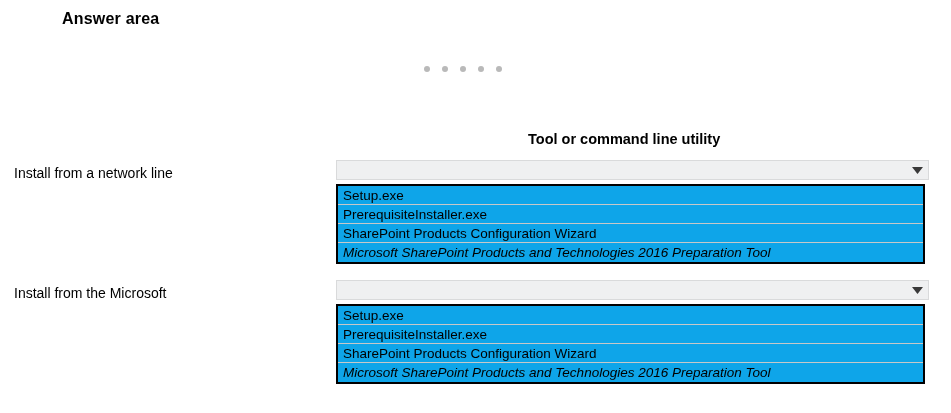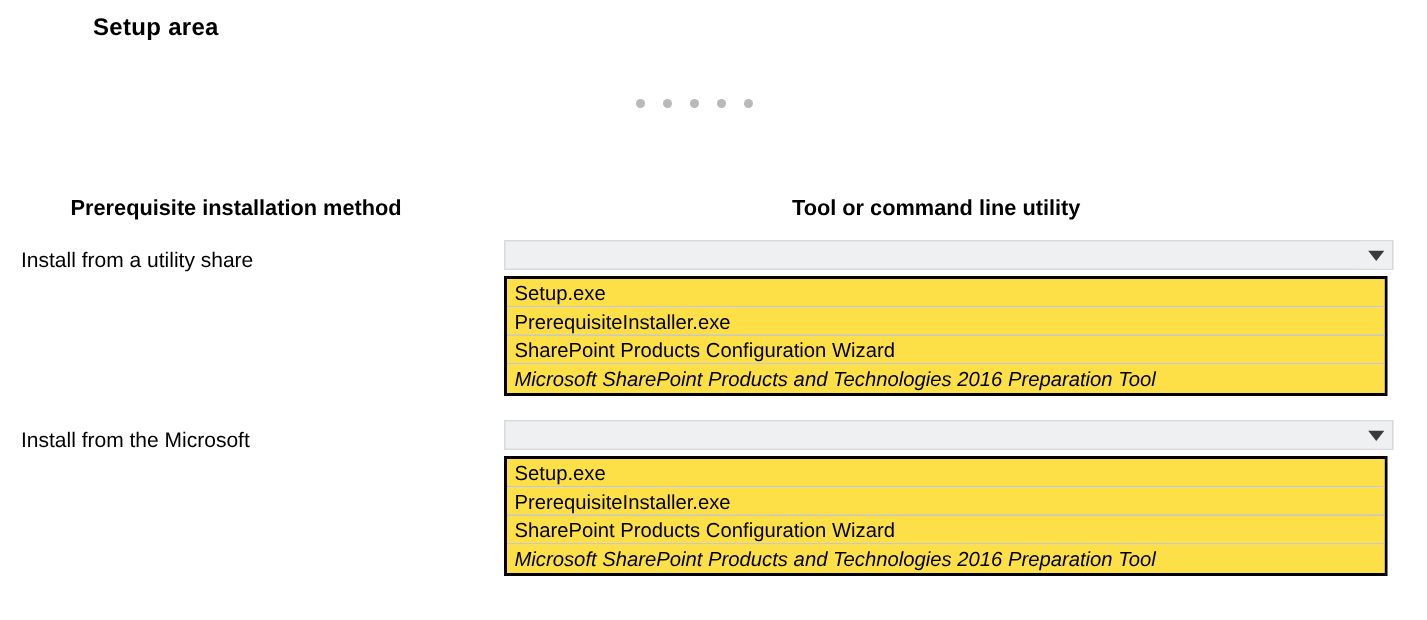--- a/index.html
+++ b/index.html
@@ -112,46 +112,45 @@
 
   .option {
     height: 19px;
     line-height: 19px;
     font-size: 13.5px;
     padding-left: 5px;
     border-bottom: 1px solid #c8c8c8;
     color: #000;
     white-space: nowrap;
     box-sizing: border-box;
-    background: #fde047;
+    background: #0ea5e9;
   }
   .option:last-child {
     border-bottom: none;
     font-style: italic;
   }
 </style>
 </head>
 <body>
 
 <div class="page">
 
-  <div class="answer-area-title">Setup area</div>
+  <div class="answer-area-title">Answer area</div>
 
   <div class="dots">
     <span class="dot"></span>
     <span class="dot"></span>
     <span class="dot"></span>
     <span class="dot"></span>
     <span class="dot"></span>
   </div>
 
-  <div class="col-header col-header-left">Prerequisite installation method</div>
   <div class="col-header col-header-right">Tool or command line utility</div>
 
-  <div class="row-label row-label-1">Install from a utility share</div>
+  <div class="row-label row-label-1">Install from a network line</div>
 
   <div class="combo combo-1">
     <span class="combo-value"></span>
     <span class="combo-arrow">
       <svg width="11" height="7" viewBox="0 0 11 7" aria-hidden="true">
         <polygon points="0,0 11,0 5.5,7" fill="#3a3a3a"></polygon>
       </svg>
     </span>
   </div>
 

